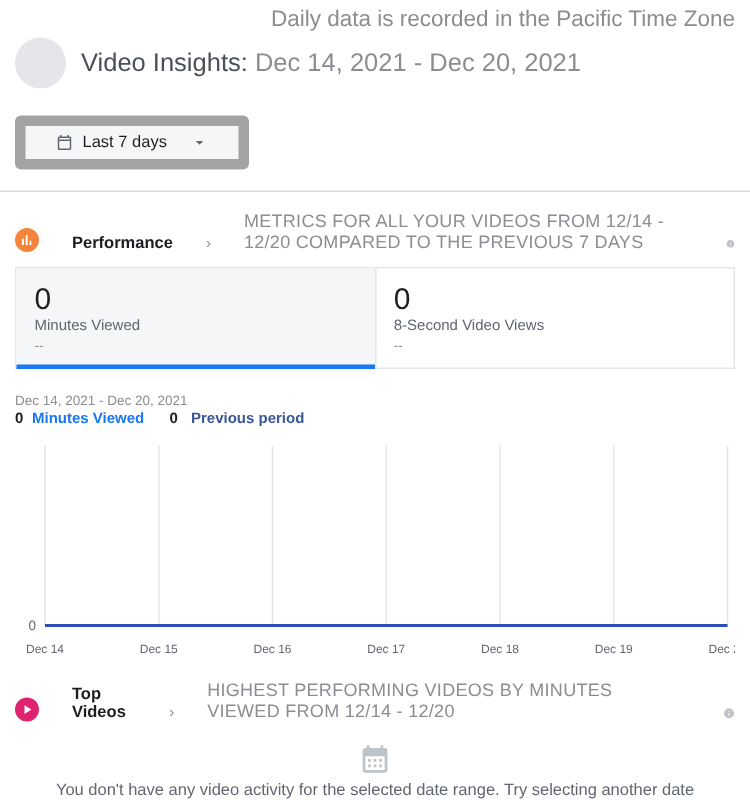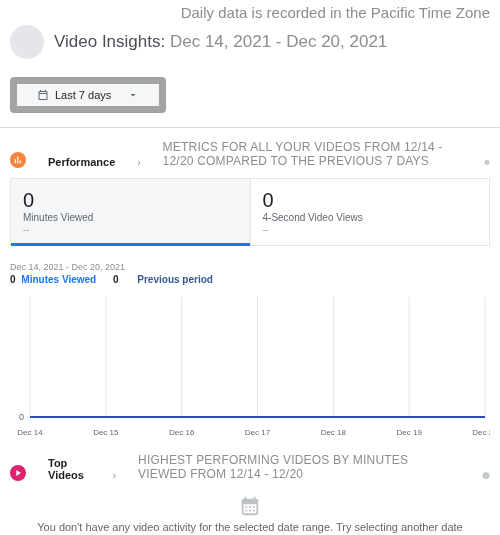--- a/index.html
+++ b/index.html
@@ -30,21 +30,21 @@
   .card .lbl { font-size: 10px; color: #606770; margin-top: 0px; }
   .card .delta { font-size: 9px; color: #8a8d91; margin-top: 2px; }
   .card.active { background: #f5f6f7; }
   .card.active::after { content: ""; position: absolute; left: 0; right: 0; bottom: -1px; height: 3px; background: #1877f2; }
   .chart-meta { padding: 16px 10px 0 10px; }
   .chart-range { font-size: 9px; color: #8a8d91; }
   .chart-legend { font-size: 10px; margin-top: 2px; }
   .chart-legend .v1 { color: #1c1e21; font-weight: 700; }
   .chart-legend .l1 { color: #1877f2; font-weight: 700; margin-left: 3px; }
   .chart-legend .v2 { color: #1c1e21; font-weight: 700; margin-left: 14px; }
-  .chart-legend .l2 { color: #385898; font-weight: 700; margin-left: 16px; }
+  .chart-legend .l2 { color: #385898; font-weight: 700; margin-left: 6px; }
   .chart-wrap { padding: 6px 10px 0 10px; }
   .chart-wrap svg { width: 100%; height: auto; display: block; }
   .unavailable { text-align: center; padding: 14px 20px 20px 20px; }
   .unavailable .cal-icon { display: flex; justify-content: center; margin-bottom: 4px; }
   .unavailable .cal-icon svg { width: 22px; height: 22px; fill: #bec3c9; }
   .unavailable .ua-title { font-size: 11px; font-weight: 700; color: #1c1e21; }
   .unavailable .ua-text { font-size: 11px; color: #606770; margin-top: 2px; }
 </style>
 </head>
 <body>
@@ -87,21 +87,21 @@
   </div>
 
   <div class="cards">
     <div class="card active">
       <div class="big">0</div>
       <div class="lbl">Minutes Viewed</div>
       <div class="delta">--</div>
     </div>
     <div class="card">
       <div class="big">0</div>
-      <div class="lbl">4-Second Video Views</div>
+      <div class="lbl">8-Second Video Views</div>
       <div class="delta">--</div>
     </div>
   </div>
 </div>
 
 <div class="chart-meta">
   <div class="chart-range">Dec 14, 2021 - Dec 20, 2021</div>
   <div class="chart-legend">
     <span class="v1">0</span>
     <span class="l1">Minutes Viewed</span>

